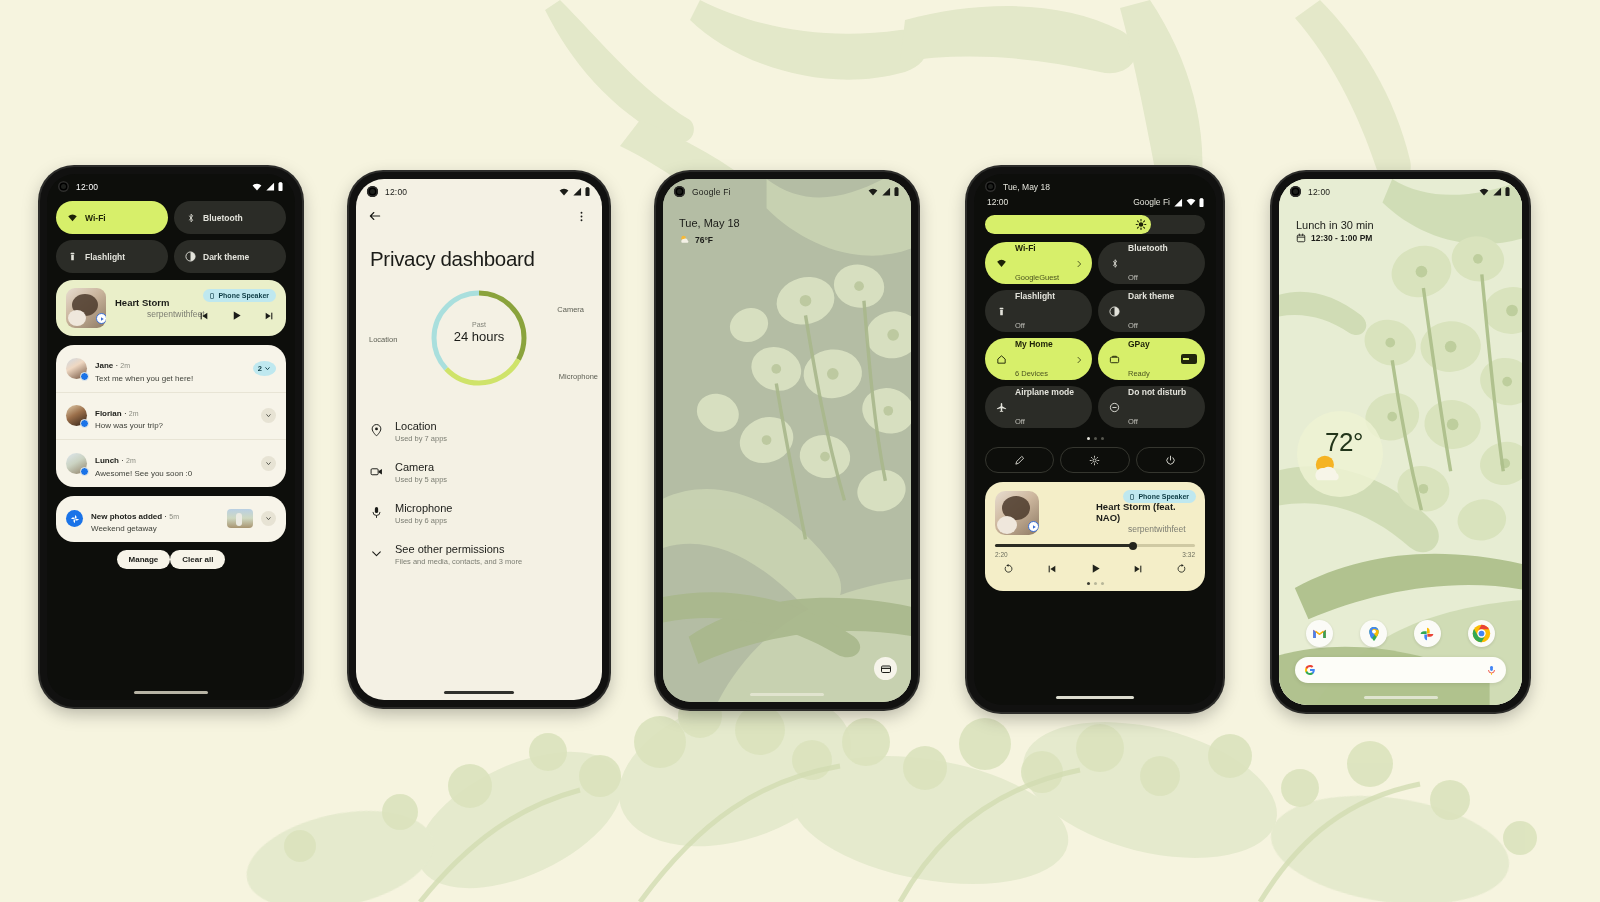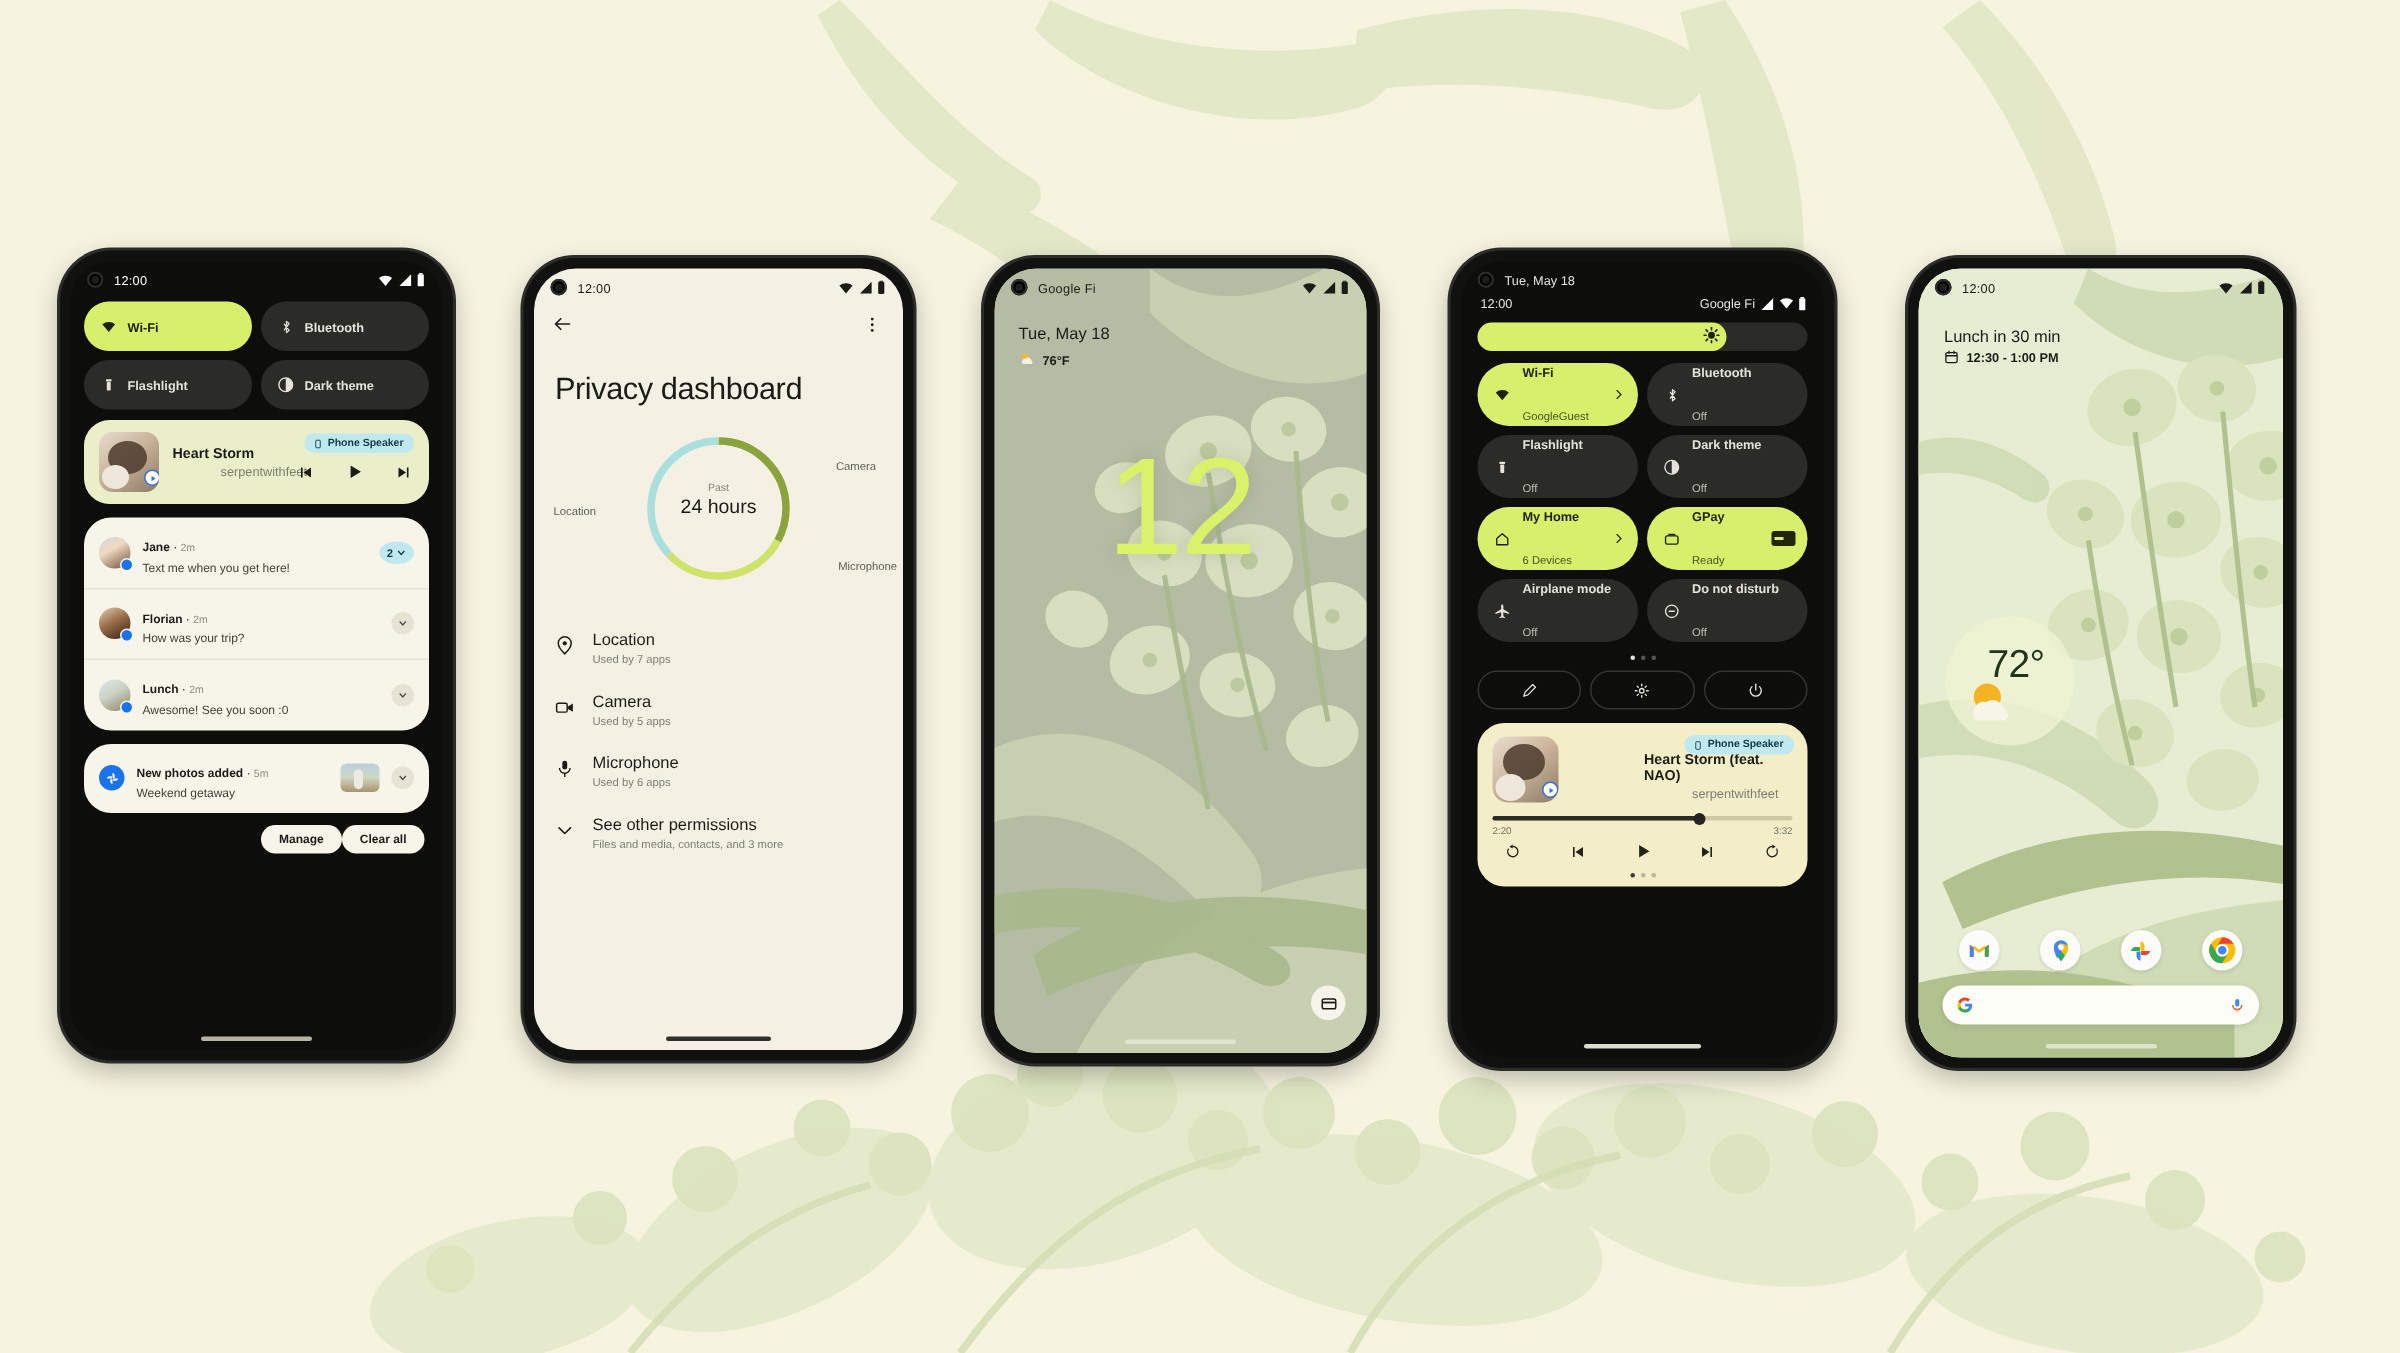--- a/index.html
+++ b/index.html
@@ -155,21 +155,21 @@
     background: linear-gradient(180deg,#b9cfe3 0%,#cfd9c2 48%,#a89470 100%);
     position: relative; overflow: hidden;
   }
   .notif-thumb .fig { position:absolute; left:9px; top:4px; width:6px;height:13px;background:#ecebe3;border-radius:3px;}
   .photos-icon {
     width: 17px; height: 17px; border-radius: 50%;
     background: #1a73e8; flex: 0 0 auto;
     display: flex; align-items: center; justify-content: center;
   }
   .shade-actions {
-    display: flex; justify-content: flex-end;
+    display: flex; justify-content: center;
     padding: 8px 12px 11px 12px;
   }
   .shade-btn {
     background: #f7f4e9; border-radius: 14px;
     padding: 5px 12px; font-size: 8px; font-weight: 700; color: #1b1c18;
   }
   .shade-bottom {
     position: absolute; left: 0; right: 0; bottom: 0;
     background: #edeadb; height: 144px; z-index: -1;
   }
@@ -731,21 +731,20 @@
         <div class="lock-weather">
           <svg viewBox="0 0 24 24" width="11" height="11">
             <circle cx="10" cy="9" r="5" fill="#f5b93a"></circle>
             <path d="M6 19 A5 5 0 0 1 10 11 A5.5 5.5 0 0 1 19 14 A3 3 0 0 1 19 19 Z" fill="#f4f1e6"></path>
           </svg>
           <span>76°F</span>
         </div>
       </div>
 
       <div class="lock-clock">
-        <div>12</div>
       </div>
 
       <div class="wallet-btn">
         <svg viewBox="0 0 24 24" width="12" height="12">
           <rect x="3" y="6" width="18" height="13" rx="2.4" fill="none" stroke="#1b1c18" stroke-width="2"></rect>
           <rect x="3" y="9.5" width="18" height="2.4" fill="#1b1c18"></rect>
         </svg>
       </div>
 
       <div class="nav-pill"></div>

